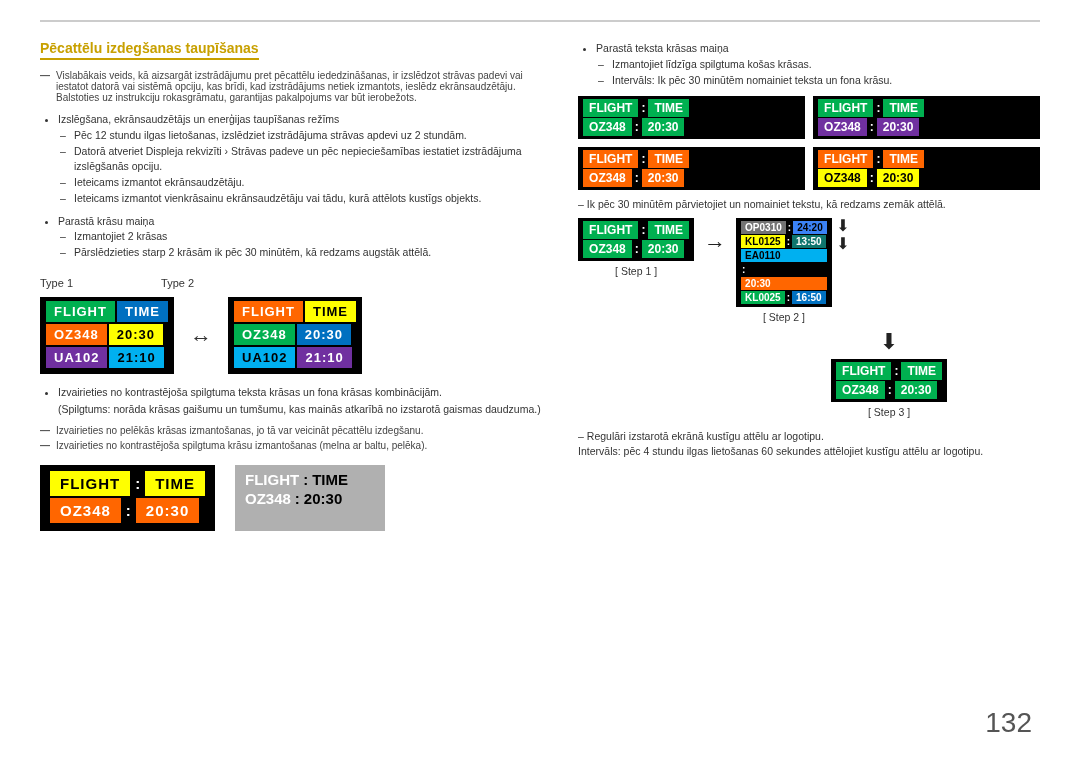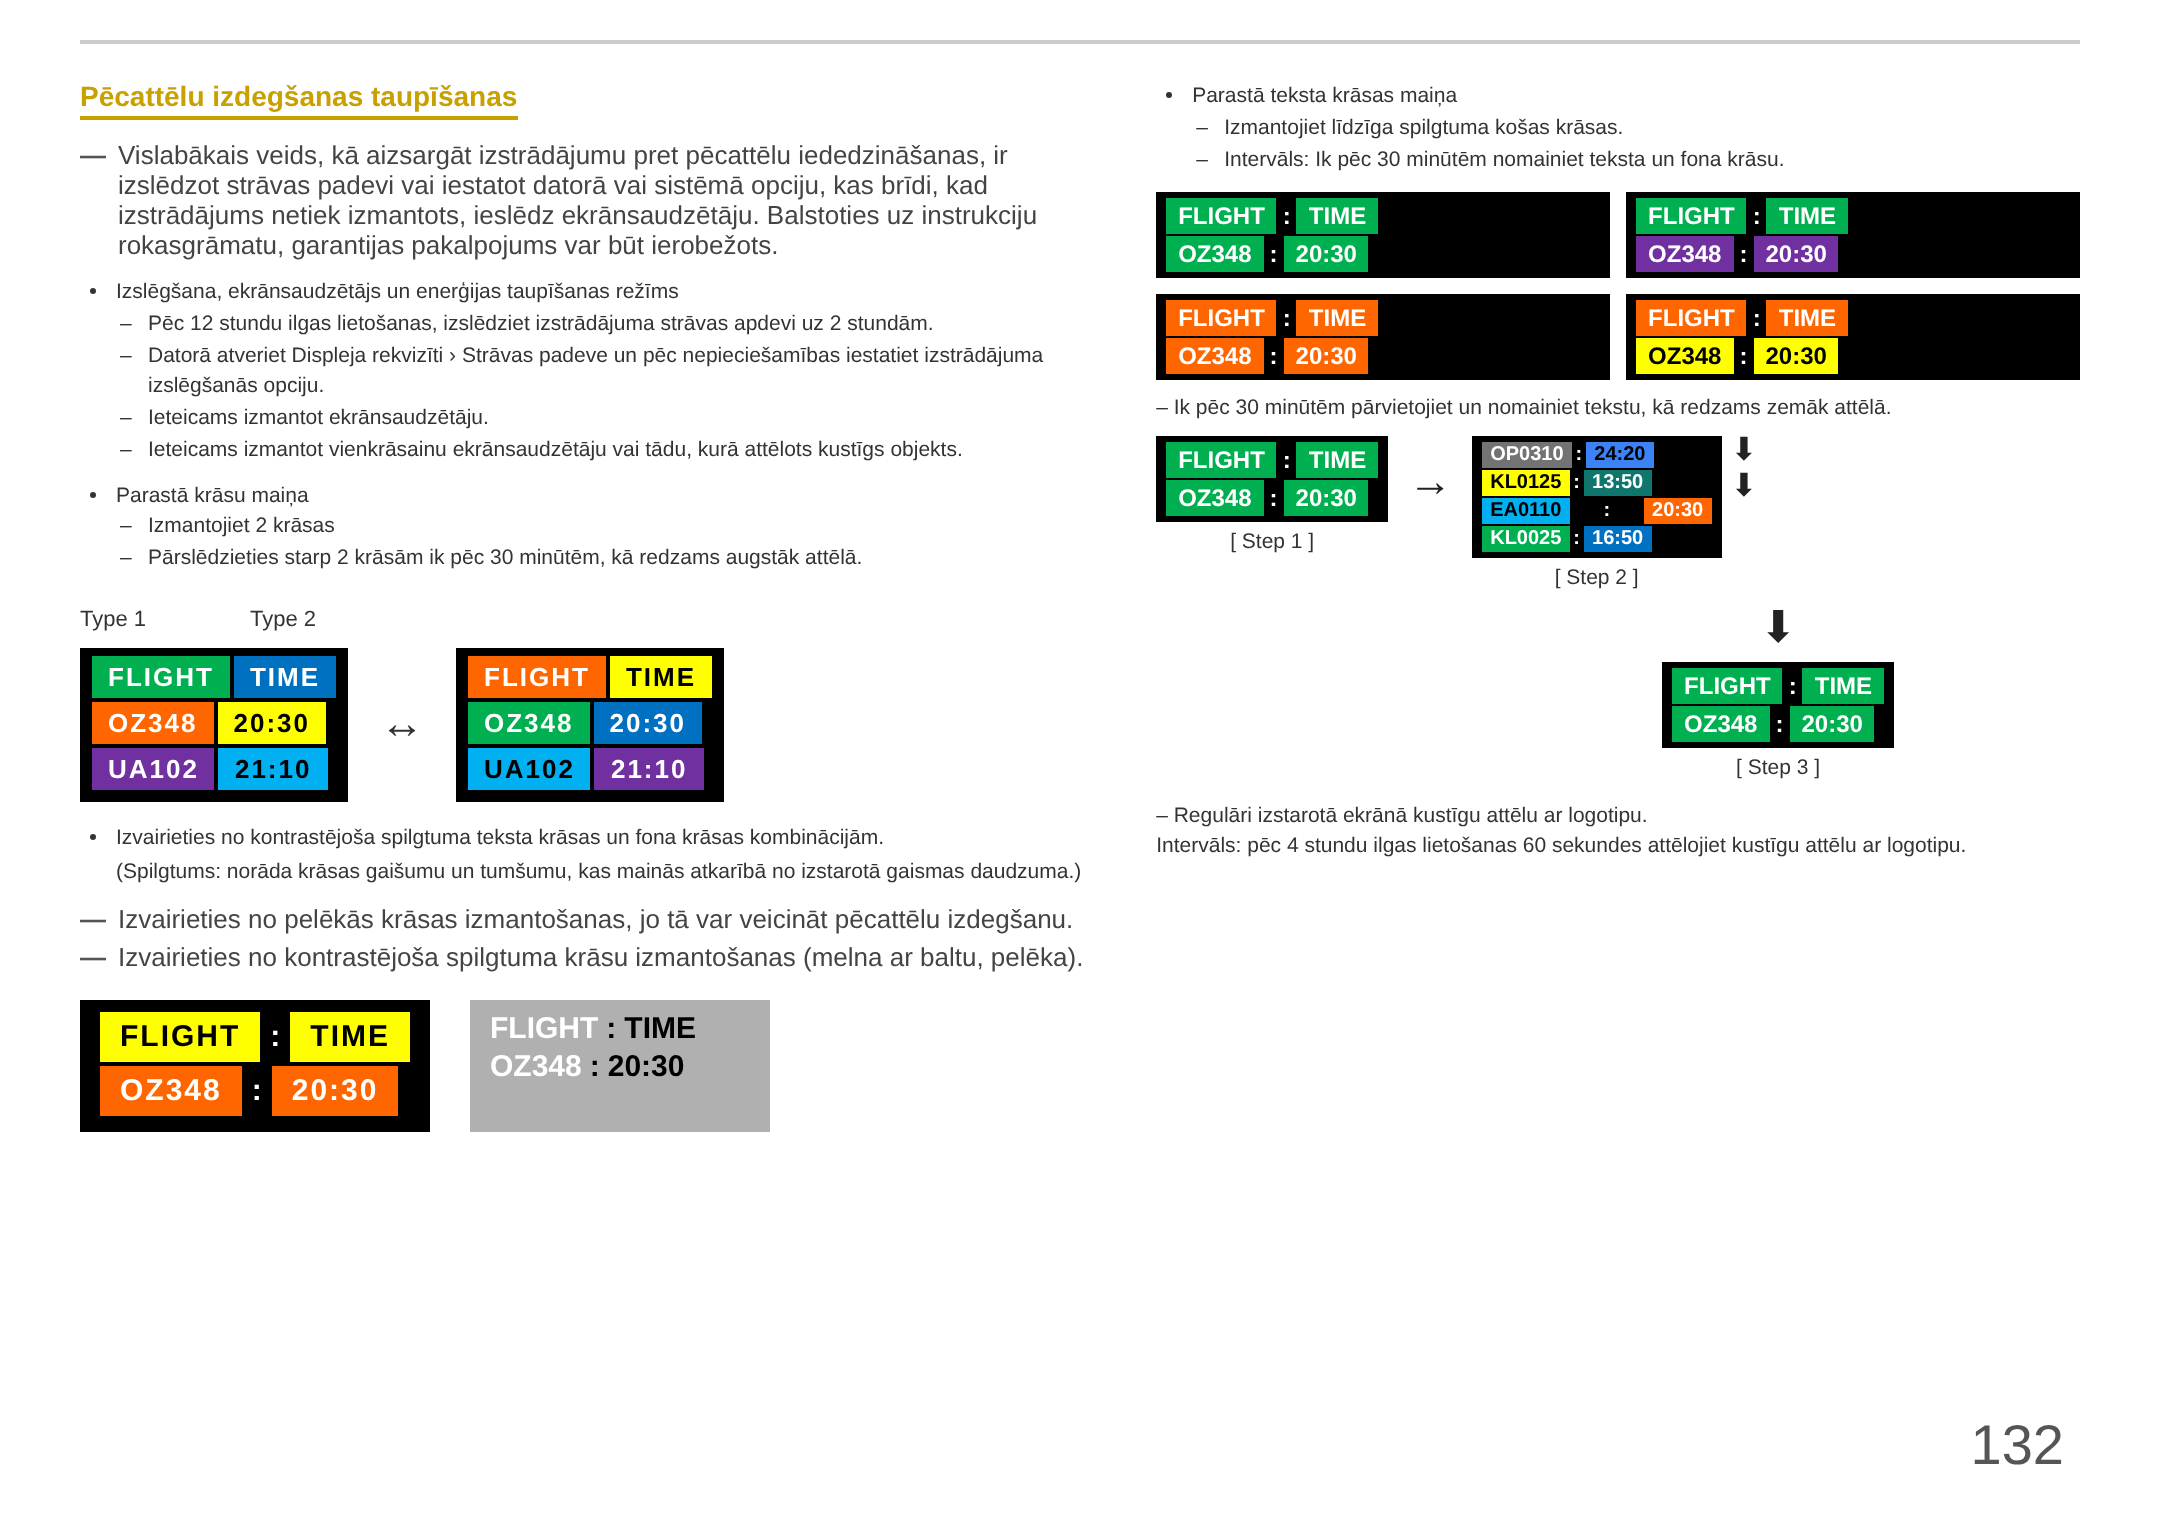--- a/index.html
+++ b/index.html
@@ -157,21 +157,21 @@
       margin-bottom: 2px;
       align-items: center;
     }
     .bg-flight { font-weight: bold; font-size: 15px; color: #fff; }
     .bg-time { font-weight: bold; font-size: 15px; color: #000; }
     .bg-colon { font-weight: bold; font-size: 15px; color: #000; }
     .note-dash {
       display: flex;
       gap: 6px;
       margin-bottom: 4px;
-      font-size: 13px;
+      font-size: 10px;
       color: #444;
     }
     .note-dash::before {
       content: "—";
       color: #555;
       font-weight: bold;
       flex-shrink: 0;
     }
   </style>
 </head>
@@ -203,21 +203,21 @@
       <li>
         <span>Parastā krāsu maiņa</span>
         <ul class="dash-list">
           <li>Izmantojiet 2 krāsas</li>
           <li>Pārslēdzieties starp 2 krāsām ik pēc 30 minūtēm, kā redzams augstāk attēlā.</li>
         </ul>
       </li>
     </ul>
 
     
-    <div style="display:flex; gap:52px; margin-bottom:4px;">
+    <div style="display:flex; gap:88px; margin-bottom:4px;">
       <span class="type-label">Type 1</span>
       <span class="type-label">Type 2</span>
     </div>
 
     
     <div class="types-row">
 
       <div class="flight-board">
         <div class="fb-row">
           <div class="fb-cell t1-flight-label">FLIGHT</div>
@@ -398,21 +398,21 @@
               <div style="color:#fff;font-weight:bold;font-size:10px;padding:1px 1px;">:</div>
               <div style="background:#3b82f6;color:#000;font-weight:bold;font-size:10px;padding:1px 4px;">24:20</div>
             </div>
 
             <div style="display:flex;gap:1px;margin-bottom:1px;">
               <div style="background:#ffff00;color:#000;font-weight:bold;font-size:10px;padding:1px 4px;">KL0125</div>
               <div style="color:#fff;font-weight:bold;font-size:10px;padding:1px 1px;">:</div>
               <div style="background:#0f766e;color:#fff;font-weight:bold;font-size:10px;padding:1px 4px;">13:50</div>
             </div>
 
-            <div style="display:flex;gap:16px;margin-bottom:1px;">
+            <div style="display:flex;gap:1px;margin-bottom:1px;flex-direction:column;">
               <div style="background:#00b0f0;color:#000;font-weight:bold;font-size:10px;padding:1px 4px;">EA0110</div>
               <div style="color:#fff;font-weight:bold;font-size:10px;padding:1px 1px;">:</div>
               <div style="background:#ff6600;color:#fff;font-weight:bold;font-size:10px;padding:1px 4px;">20:30</div>
             </div>
 
             <div style="display:flex;gap:1px;">
               <div style="background:#00b050;color:#fff;font-weight:bold;font-size:10px;padding:1px 4px;">KL0025</div>
               <div style="color:#fff;font-weight:bold;font-size:10px;padding:1px 1px;">:</div>
               <div style="background:#0070c0;color:#fff;font-weight:bold;font-size:10px;padding:1px 4px;">16:50</div>
             </div>

